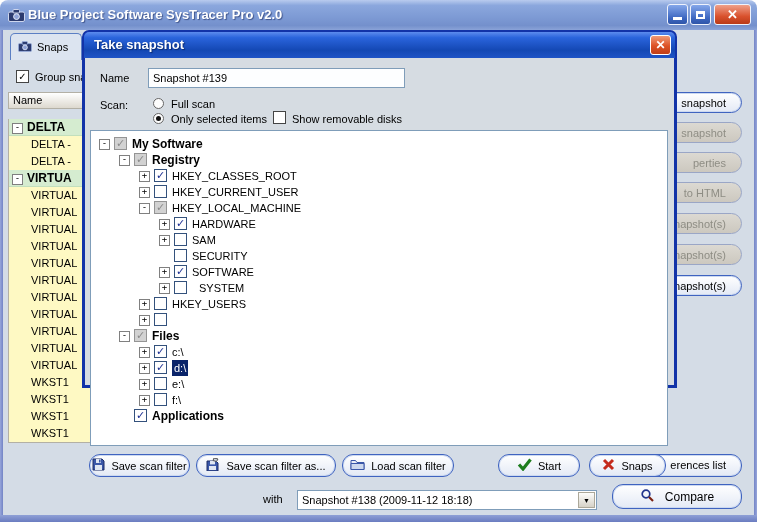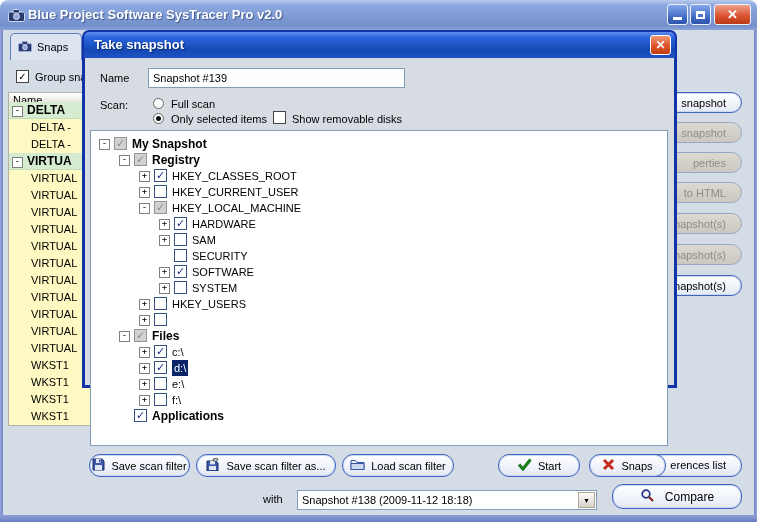--- a/index.html
+++ b/index.html
@@ -31,21 +31,21 @@
   
   .tab{position:absolute;left:10px;top:33px;width:72px;height:27px;background:#dce4f0;
     border:1px solid #5b7fc4;border-bottom:none;border-radius:5px 5px 0 0;box-sizing:border-box;
     display:flex;align-items:center;gap:5px;padding-left:7px;font-size:11px;}
   .gchkrow{position:absolute;left:16px;top:70px;display:flex;align-items:center;gap:6px;font-size:11px;}
   .cbox{width:13px;height:13px;background:#fff;border:1px solid #444;box-sizing:border-box;
     font:bold 10px/11px "DejaVu Sans",sans-serif;text-align:center;color:#000;}
   .lhead{position:absolute;left:8px;top:92px;width:115px;height:17px;box-sizing:border-box;
     background:linear-gradient(#ffffff,#ddd9cf);border:1px solid #b3b0a5;
     font-size:11px;line-height:15px;padding-left:4px;}
-  .llist{position:absolute;left:8px;top:102px;width:115px;border-left:1px solid #b3b0a5;
+  .llist{position:absolute;left:8px;top:119px;width:115px;border-left:1px solid #b3b0a5;
     border-right:1px solid #b3b0a5;border-bottom:1px solid #b3b0a5;box-sizing:border-box;}
   .lrow{height:17px;font-size:11px;line-height:17px;white-space:nowrap;overflow:hidden;}
   .lgroup{background:#d5ecd0;border-bottom:1px solid #c2dfbd;font-weight:bold;font-size:12px;box-sizing:border-box;}
   .lchild{background:#fef9c3;}
   .lrow .exp{display:inline-block;width:9px;height:9px;background:#fff;border:1px solid #7f7f7f;
     font:9px/7px "DejaVu Sans Mono",monospace;text-align:center;vertical-align:1px;margin:0 4px 0 3px;}
   .lchild .llabel{padding-left:22px;}
 
   
   .xpbtn{box-sizing:border-box;border:1px solid #3f63c0;border-radius:11px;
@@ -206,21 +206,21 @@
       <span class="dlabel" style="left:86px;top:40px;">Full scan</span>
       <span class="radio on" style="left:68px;top:55px;"></span>
       <span class="dlabel" style="left:86px;top:55px;">Only selected items</span>
       <span class="cbox" style="position:absolute;left:188px;top:53px;"></span>
       <span class="dlabel" style="left:207px;top:55px;">Show removable disks</span>
 
       <div class="tree">
           <div class="trow" style="top: 5px;">
             <span class="texp" style="left: 8px;">-</span>
             <span class="tchk partial" style="left: 23px;">✓</span>
-            <span class="tlabel b" style="left: 41px;">My Snapshot</span>
+            <span class="tlabel b" style="left: 41px;">My Software</span>
           </div>
           <div class="trow" style="top: 21px;">
             <span class="texp" style="left: 28px;">-</span>
             <span class="tchk partial" style="left: 43px;">✓</span>
             <span class="tlabel b" style="left: 61px;">Registry</span>
           </div>
           <div class="trow" style="top: 37px;">
             <span class="texp" style="left: 48px;">+</span>
             <span class="tchk" style="left: 63px;">✓</span>
             <span class="tlabel" style="left: 81px;">HKEY_CLASSES_ROOT</span>
@@ -250,21 +250,21 @@
             <span class="tlabel" style="left: 101px;">SECURITY</span>
           </div>
           <div class="trow" style="top: 133px;">
             <span class="texp" style="left: 68px;">+</span>
             <span class="tchk" style="left: 83px;">✓</span>
             <span class="tlabel" style="left: 101px;">SOFTWARE</span>
           </div>
           <div class="trow" style="top: 149px;">
             <span class="texp" style="left: 68px;">+</span>
             <span class="tchk" style="left: 83px;"></span>
-            <span class="tlabel" style="left: 101px;">SYSTEM</span>
+            <span class="tlabel" style="left: 108px;">SYSTEM</span>
           </div>
           <div class="trow" style="top: 165px;">
             <span class="texp" style="left: 48px;">+</span>
             <span class="tchk" style="left: 63px;"></span>
             <span class="tlabel" style="left: 81px;">HKEY_USERS</span>
           </div>
           <div class="trow" style="top: 181px;">
             <span class="texp" style="left: 48px;">+</span>
             <span class="tchk" style="left: 63px;"></span>
           </div>

